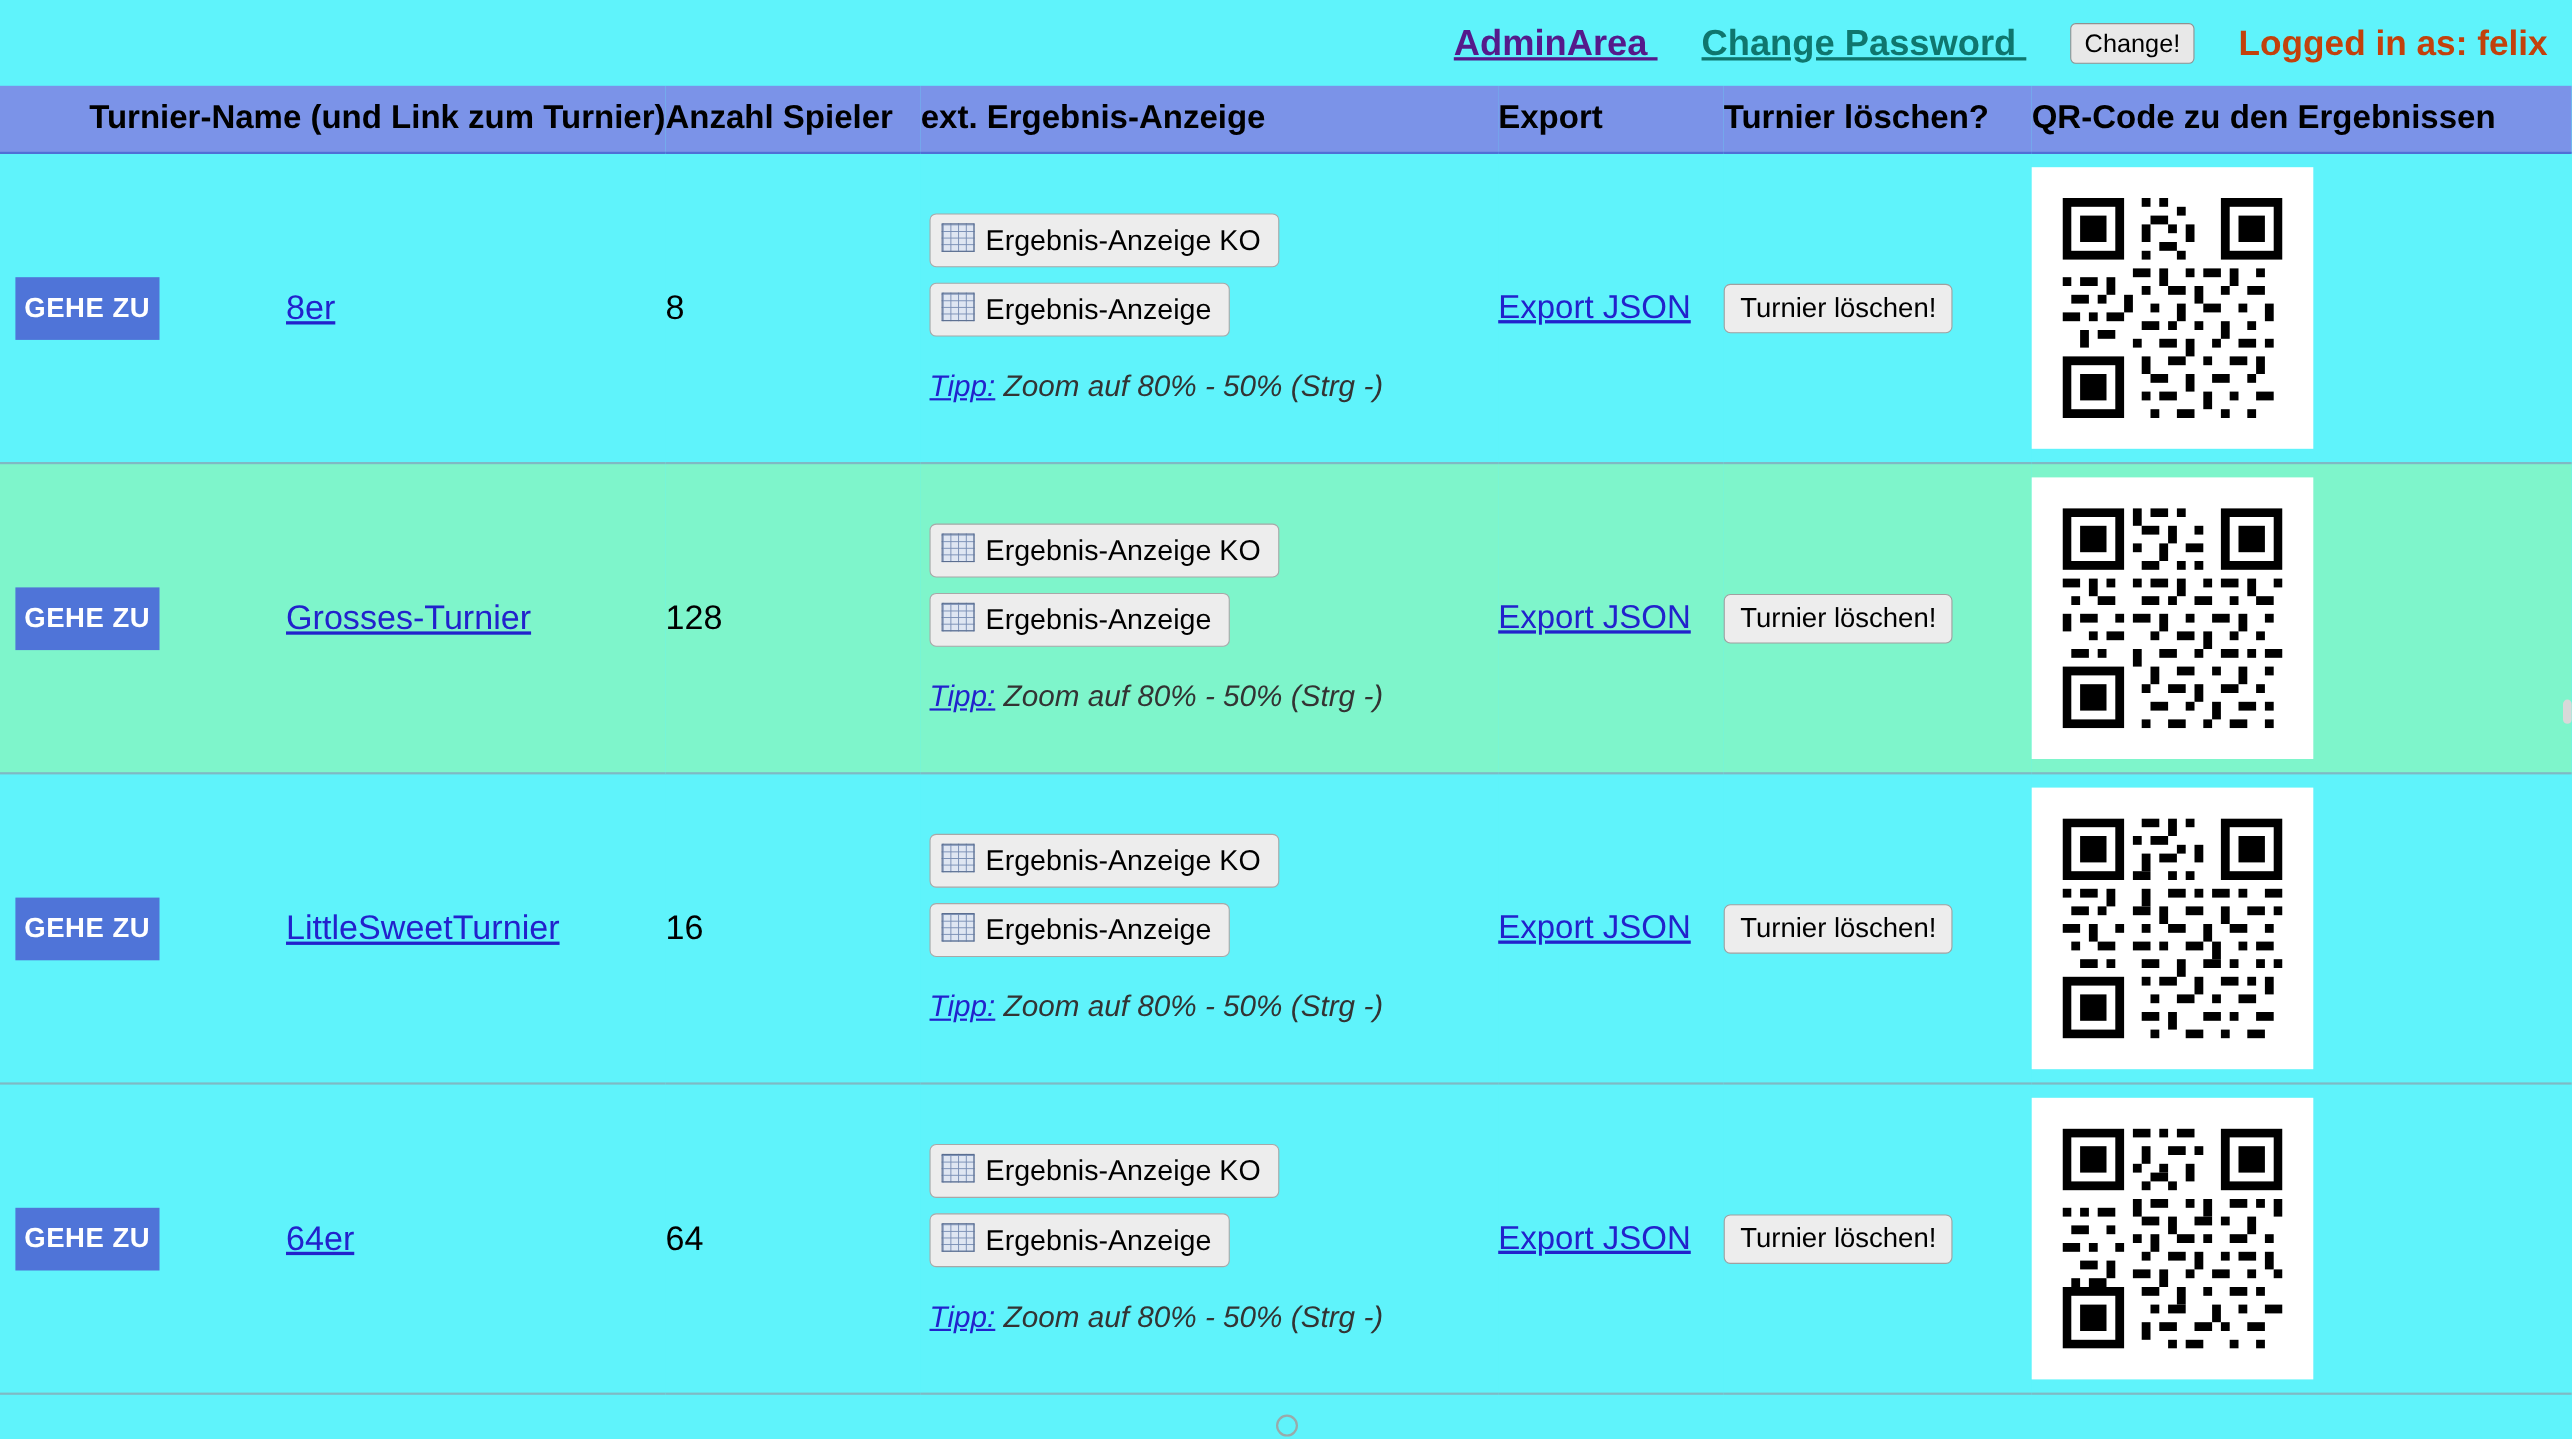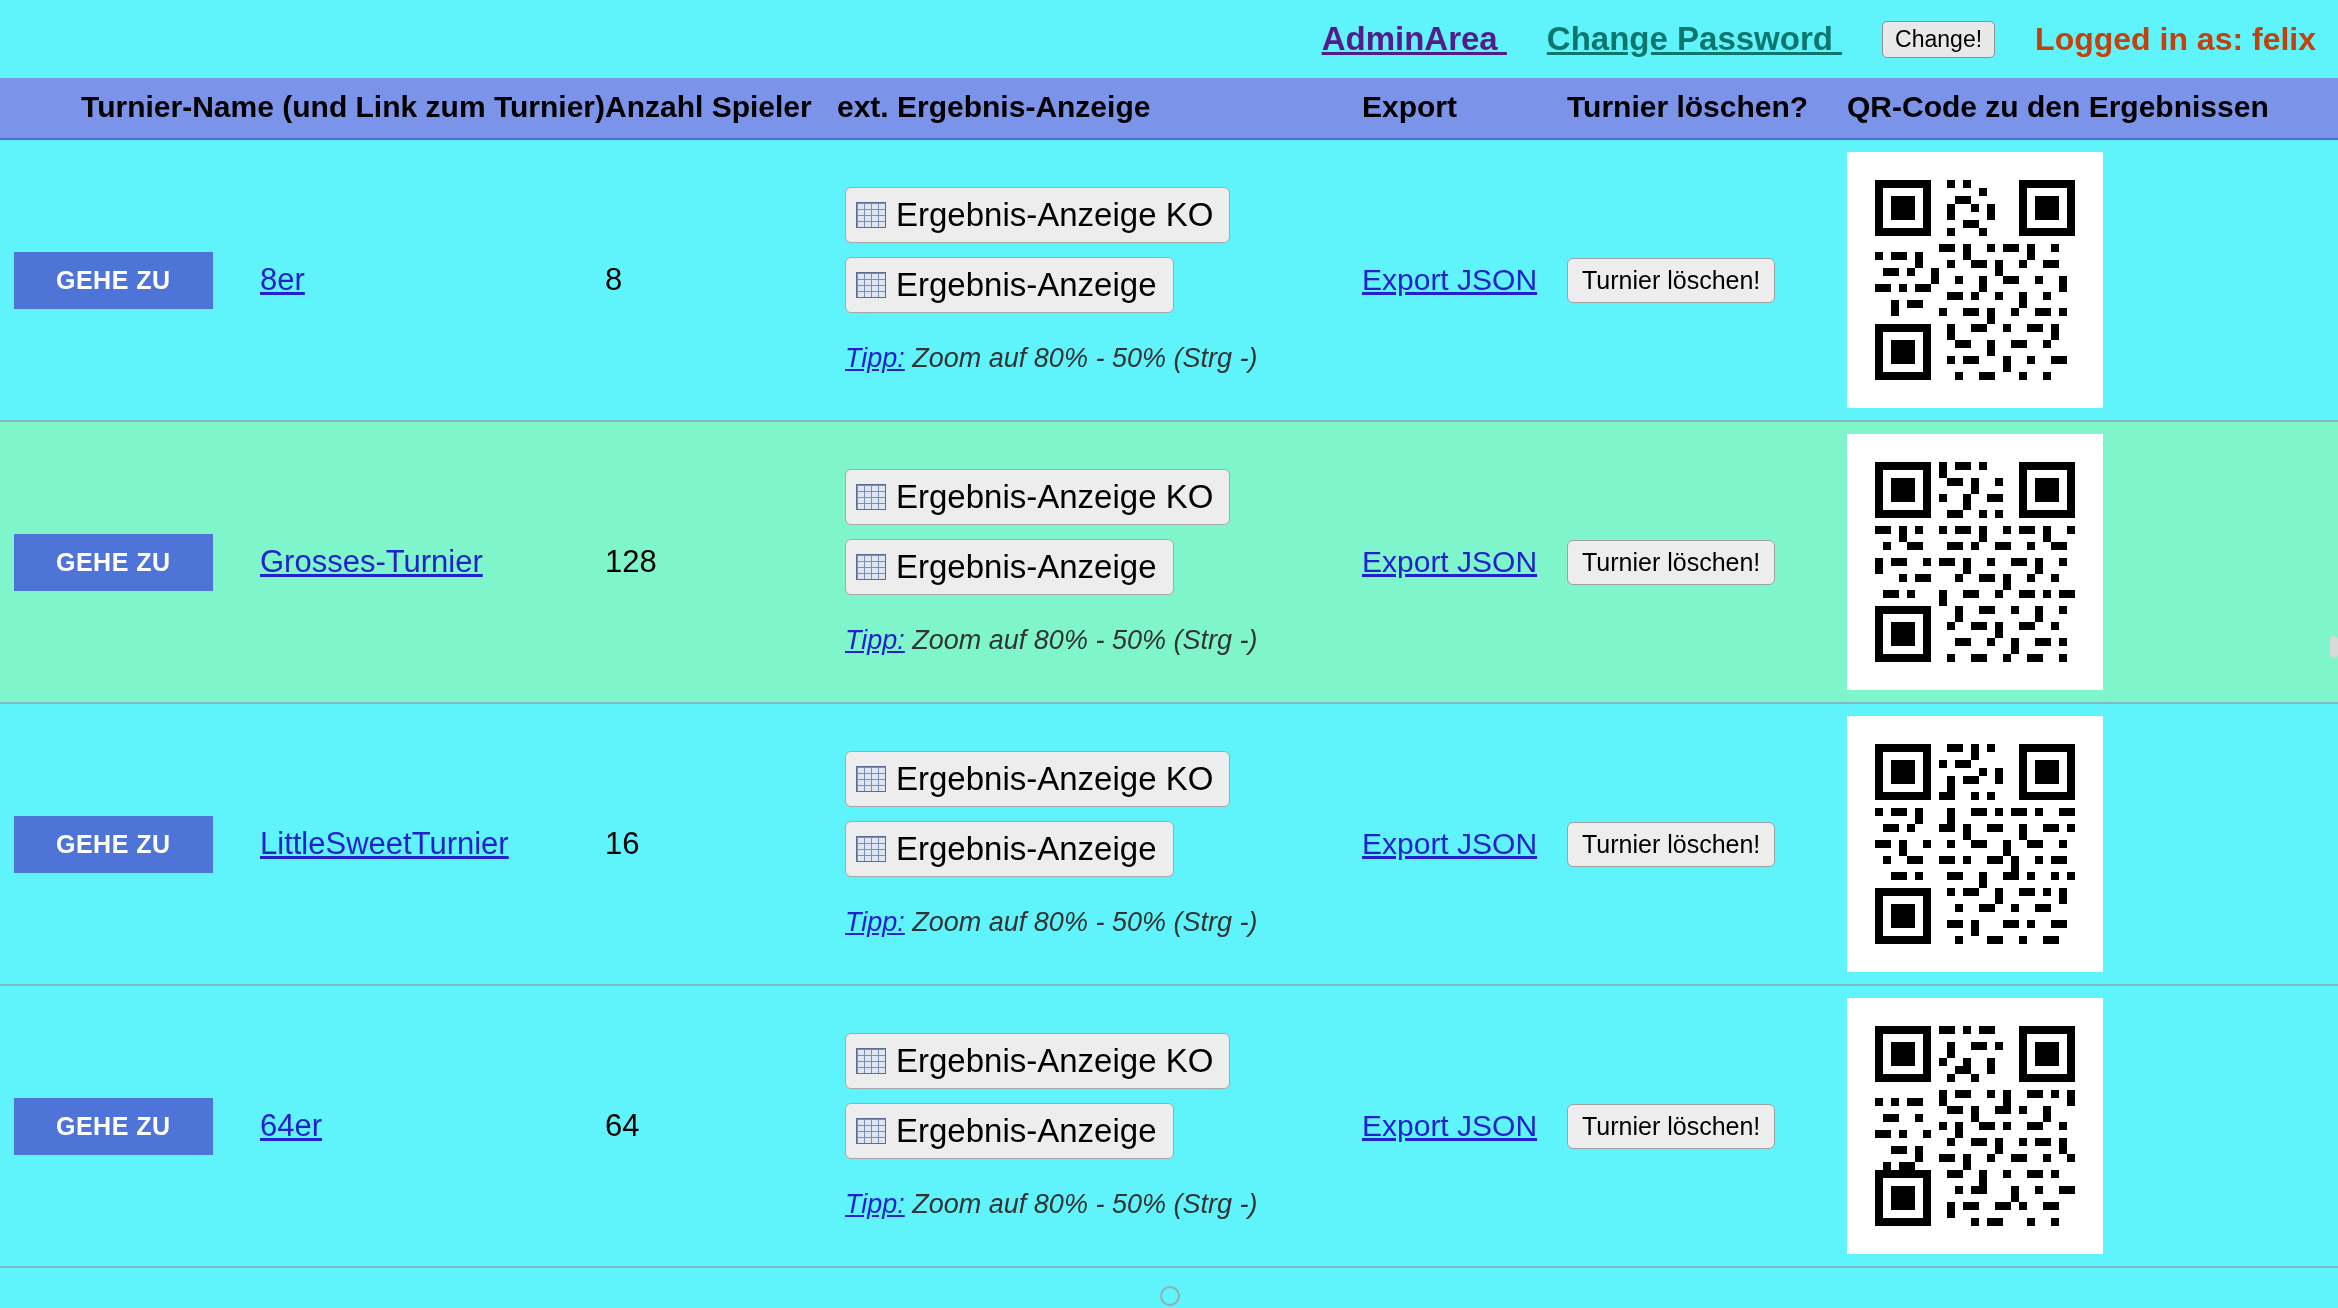--- a/index.html
+++ b/index.html
@@ -96,21 +96,21 @@
     padding: 0;
   }
 
   .goto-btn {
     display: inline-block;
     background: #4f74d8;
     color: #fff;
     font-size: 25px;
     font-weight: bold;
     letter-spacing: 0.5px;
-    padding: 14px 42px;
+    padding: 14px 8px;
     margin-left: 14px;
     border: none;
     cursor: pointer;
     font-family: "Liberation Sans", sans-serif;
   }
 
   .tname {
     color: #2222cc;
     font-size: 31px;
     text-decoration: underline;
@@ -121,27 +121,27 @@
   .tcount {
     font-size: 31px;
     color: #000;
   }
 
   .ext-cell {
     padding: 16px 0 16px 0;
   }
   .ext-btn {
     display: inline-flex;
-    align-items: center;
+    align-items: flex-start;
     gap: 10px;
     background: #ededed;
     border: 1px solid #a8a8a8;
     border-radius: 6px;
     padding: 8px 16px 8px 10px;
-    font-size: 33px;
+    font-size: 26px;
     color: #000;
     margin-bottom: 14px;
     cursor: pointer;
     font-family: "Liberation Sans", sans-serif;
   }
   .ext-btn.indent { margin-left: 0px; }
   .grid-icon {
     display: inline-block;
     width: 30px;
     height: 26px;

